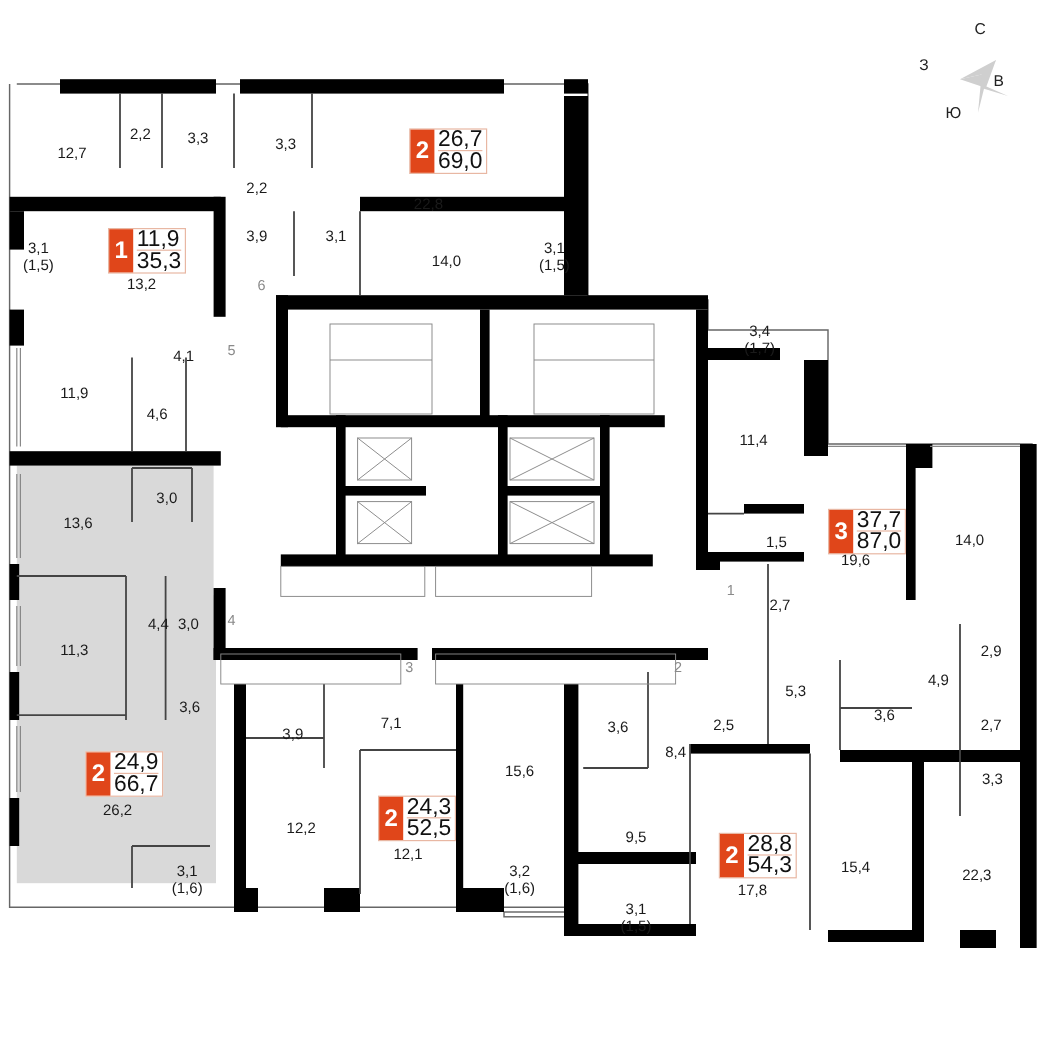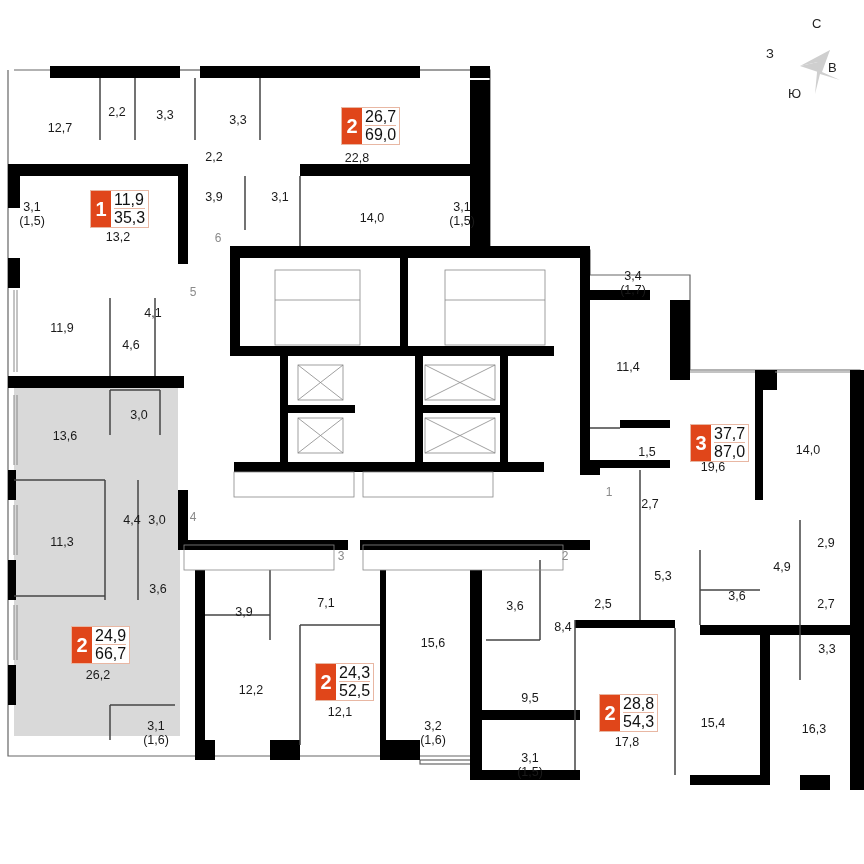--- a/index.html
+++ b/index.html
@@ -2,21 +2,21 @@
 <html><head>
 <meta charset="utf-8">
 <style>
   html, body { margin:0; padding:0; background:#ffffff; }
   body { width:864px; height:864px; position:relative; overflow:hidden; font-family:"Liberation Sans", sans-serif; }
   #plan { position:absolute; left:0; top:0; width:864px; height:864px; }
   .lbl { position:absolute; font-size:12.5px; color:#1a1a1a; text-align:center; line-height:14px; white-space:pre; transform:translate(-50%,-50%); }
   .door { position:absolute; font-size:12px; color:#8a8a8a; transform:translate(-50%,-50%); }
   .badge { position:absolute; display:flex; height:36px; border:1px solid #e8b7a3; background:#fff; }
   .badge .num { width:20px; background:#e0461a; color:#fff; font-weight:bold; font-size:20px; display:flex; align-items:center; justify-content:center; }
-  .badge .vals { display:flex; flex-direction:column; padding:0 3px; font-size:16px; line-height:17px; color:#111; }
+  .badge .vals { display:flex; flex-direction:column; padding:0 3px; font-size:19px; line-height:17px; color:#111; }
   .badge .vals span:first-child { border-bottom:1px solid #e8b7a3; }
   .compass { position:absolute; left:780px; top:14px; width:70px; height:90px; }
   .cmp-l { position:absolute; font-size:13px; color:#222; }
 </style>
 </head>
 <body>
 
 <svg id="plan" viewBox="0 0 864 864" xmlns="http://www.w3.org/2000/svg">
 
   <g fill="#d9d9d9">
@@ -207,30 +207,30 @@
       <span>37,7</span>
       <span>87,0</span>
     </div>
 </div>
 
 <span class="lbl" style="left:60px;top:128px">12,7</span>
 <span class="lbl" style="left:117px;top:112px">2,2</span>
 <span class="lbl" style="left:165px;top:115px">3,3</span>
 <span class="lbl" style="left:238px;top:120px">3,3</span>
 <span class="lbl" style="left:214px;top:157px">2,2</span>
-<span class="lbl" style="left:357px;top:158px">22,8</span>
+<span class="lbl" style="left:357px;top:170px">22,8</span>
 <span class="lbl" style="left:32px;top:214px">3,1
 (1,5)</span>
 <span class="lbl" style="left:118px;top:237px">13,2</span>
 <span class="lbl" style="left:214px;top:197px">3,9</span>
 <span class="lbl" style="left:280px;top:197px">3,1</span>
 <span class="lbl" style="left:372px;top:218px">14,0</span>
 <span class="lbl" style="left:462px;top:214px">3,1
 (1,5)</span>
-<span class="lbl" style="left:153px;top:313px">4,1</span>
+<span class="lbl" style="left:153px;top:297px">4,1</span>
 <span class="lbl" style="left:62px;top:328px">11,9</span>
 <span class="lbl" style="left:131px;top:345px">4,6</span>
 <span class="lbl" style="left:65px;top:436px">13,6</span>
 <span class="lbl" style="left:139px;top:415px">3,0</span>
 <span class="lbl" style="left:62px;top:542px">11,3</span>
 <span class="lbl" style="left:132px;top:520px">4,4</span>
 <span class="lbl" style="left:157px;top:520px">3,0</span>
 <span class="lbl" style="left:158px;top:589px">3,6</span>
 <span class="lbl" style="left:98px;top:675px">26,2</span>
 <span class="lbl" style="left:156px;top:733px">3,1
@@ -256,20 +256,20 @@
 <span class="lbl" style="left:713px;top:467px">19,6</span>
 <span class="lbl" style="left:808px;top:450px">14,0</span>
 <span class="lbl" style="left:650px;top:504px">2,7</span>
 <span class="lbl" style="left:663px;top:576px">5,3</span>
 <span class="lbl" style="left:826px;top:543px">2,9</span>
 <span class="lbl" style="left:782px;top:567px">4,9</span>
 <span class="lbl" style="left:737px;top:596px">3,6</span>
 <span class="lbl" style="left:826px;top:604px">2,7</span>
 <span class="lbl" style="left:827px;top:649px">3,3</span>
 <span class="lbl" style="left:713px;top:723px">15,4</span>
-<span class="lbl" style="left:814px;top:729px">16,3</span>
+<span class="lbl" style="left:814px;top:729px">22,3</span>
 
 <span class="door" style="left:218px;top:238px">6</span>
 <span class="door" style="left:193px;top:292px">5</span>
 <span class="door" style="left:193px;top:517px">4</span>
 <span class="door" style="left:341px;top:556px">3</span>
 <span class="door" style="left:565px;top:556px">2</span>
 <span class="door" style="left:609px;top:492px">1</span>
 
 </body></html>

